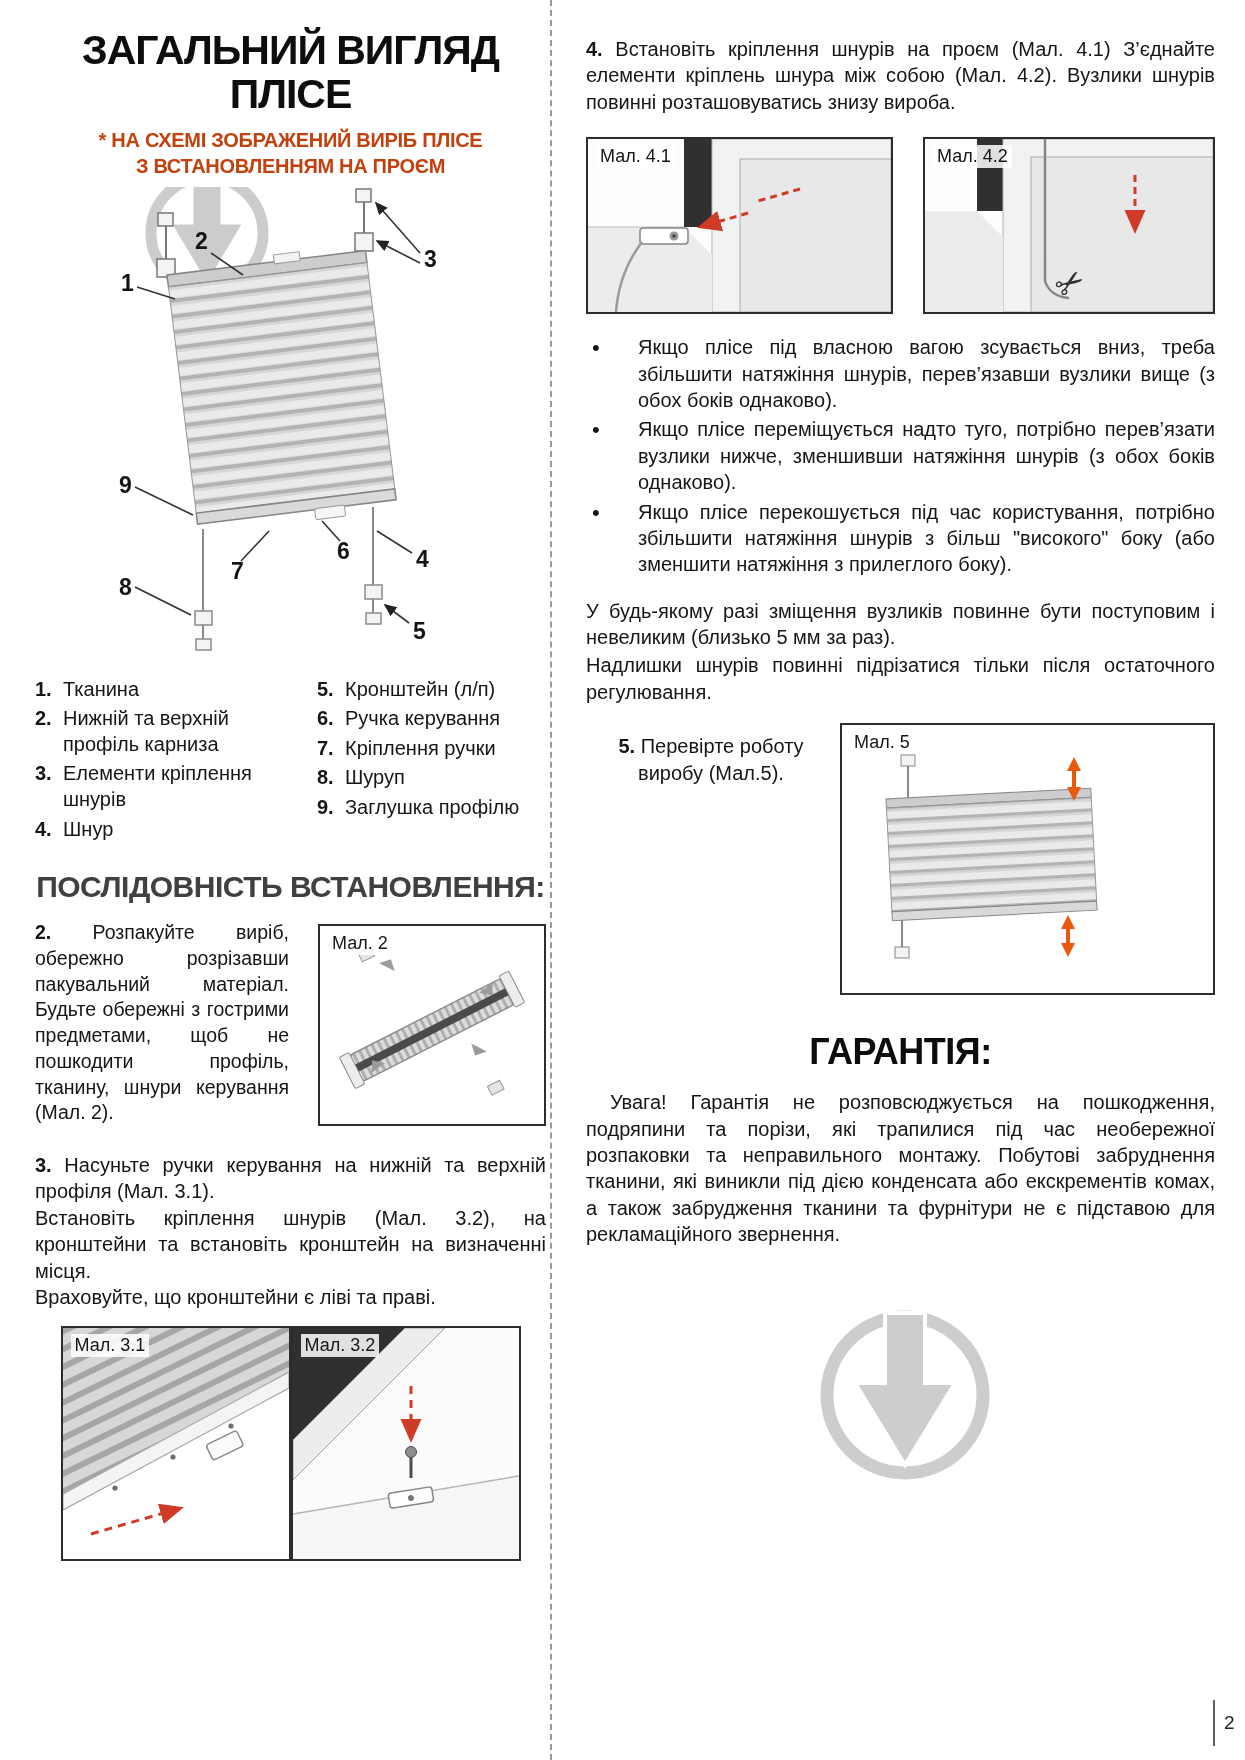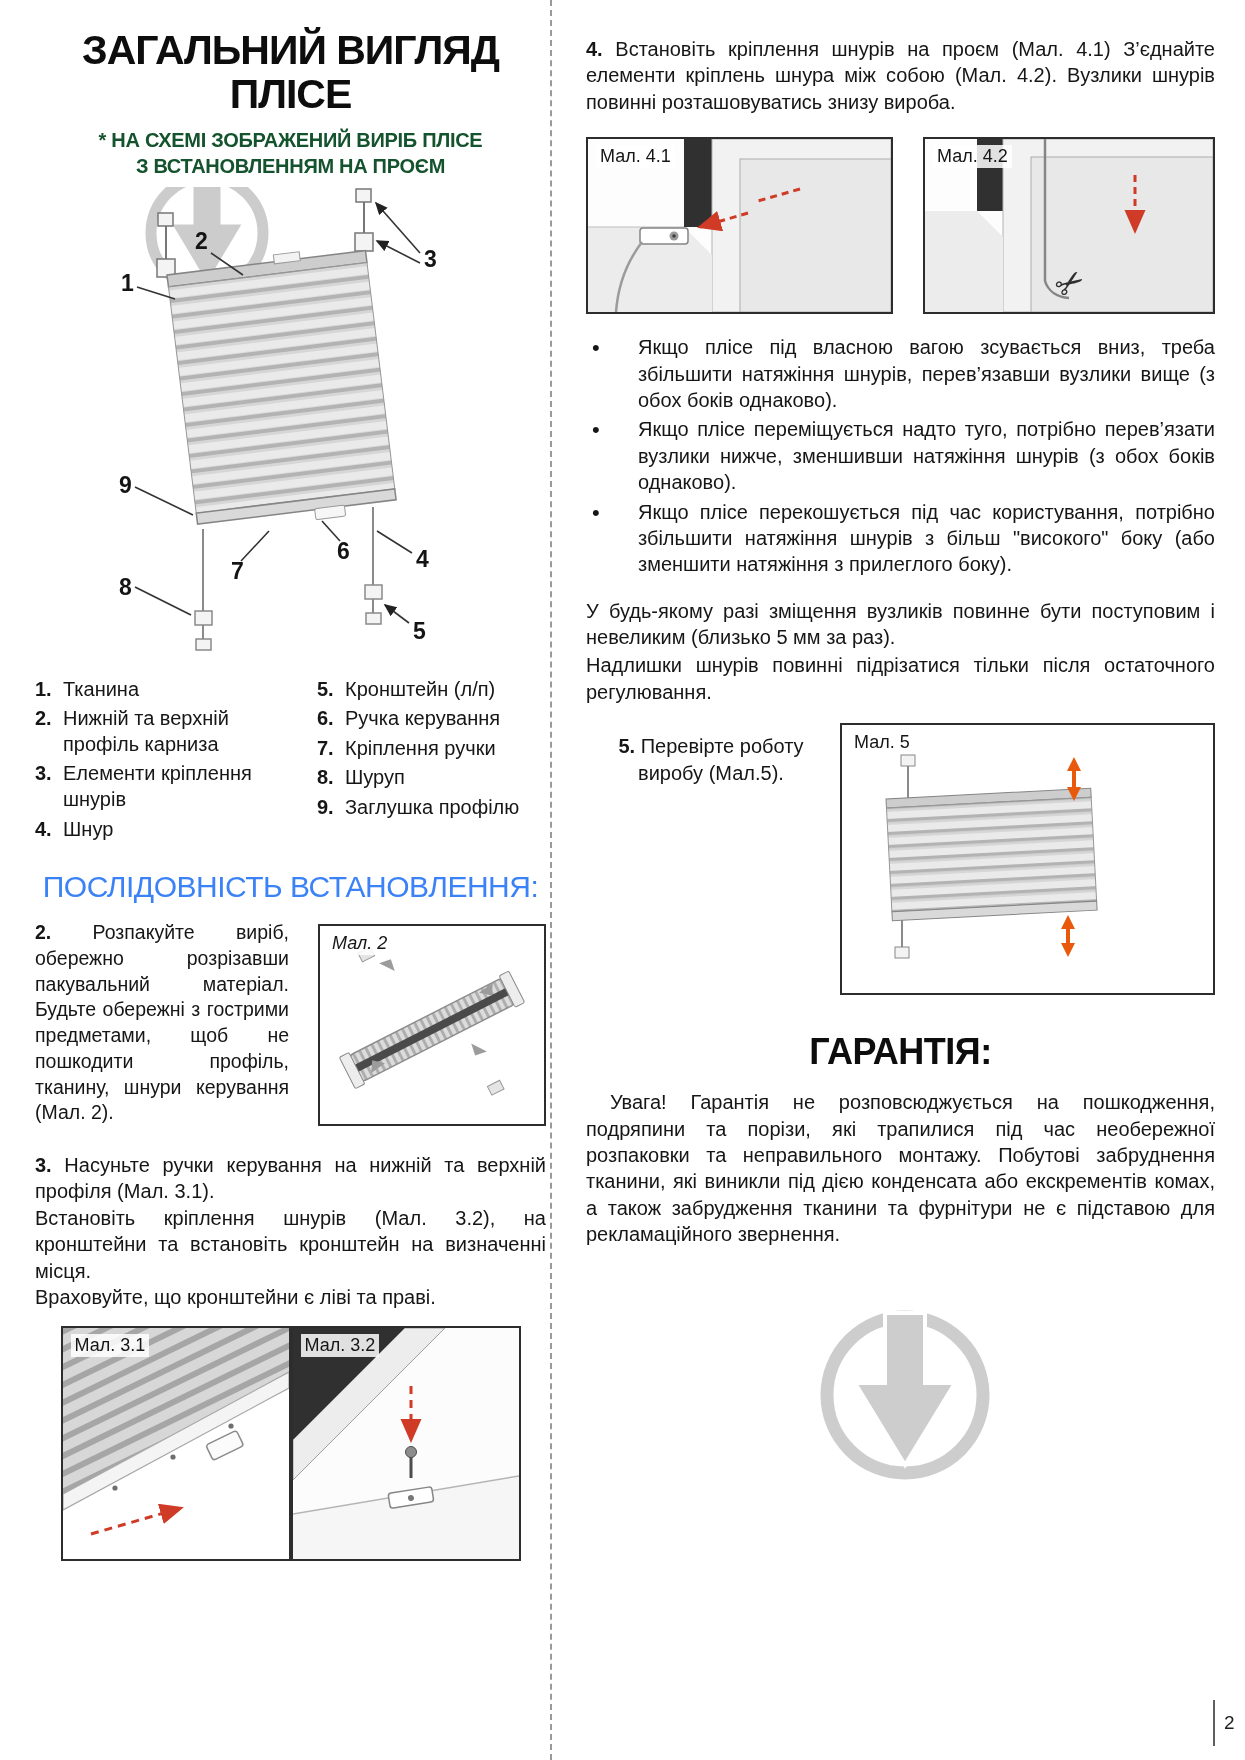--- a/index.html
+++ b/index.html
@@ -6,22 +6,22 @@
   html,body { background:#ffffff; }
   body { font-family:"Liberation Sans", sans-serif; color:#161616; }
   .page { position:relative; width:1245px; height:1760px; background:#fff; overflow:hidden; margin:0 auto;border-radius:7px; }
 
   .divider { position:absolute; left:550px; top:0; height:1760px; border-left:2px dashed #9a9a9a; }
 
   .col-left  { position:absolute; left:35px;  top:28px; width:511px; }
   .col-right { position:absolute; left:586px; top:36px; width:629px; }
 
   .t1   { font-size:41px; font-weight:bold; letter-spacing:-1px; line-height:1.08; text-align:center; color:#0d0d0d; }
-  .t-sub{ font-size:20px; font-weight:bold; letter-spacing:-0.3px; line-height:1.3; text-align:center; margin-top:10px; color:#14532d; }
-  .t2   { font-size:30px; font-weight:normal; letter-spacing:-0.5px; text-align:center; margin-top:24px; color:#3b82f6; }
+  .t-sub{ font-size:20px; font-weight:bold; letter-spacing:-0.3px; line-height:1.3; text-align:center; margin-top:10px; color:#c2410c; }
+  .t2   { font-size:30px; font-weight:bold; letter-spacing:-0.5px; text-align:center; margin-top:24px; color:#404040; }
   .t-war{ font-size:36px; font-weight:bold; letter-spacing:-0.5px; text-align:center; margin-top:36px; color:#0d0d0d; }
 
   .body-txt { font-size:20px; line-height:1.32; text-align:justify; }
   .bnum { font-weight:bold; }
 
   .diagram-svg { display:block; width:511px; height:478px; margin-top:8px; }
 
   .legend { display:flex; gap:10px; margin-top:12px; font-size:20px; line-height:1.28; }
   .legend-col-1 { width:272px; }
   .legend-col-2 { width:229px; }
@@ -30,21 +30,21 @@
   .ltext { flex:1; }
 
   .step2-row { display:flex; align-items:flex-end; margin-top:16px; }
   .step2-text { width:254px; font-size:19.5px; }
   .step3-text { margin-top:26px; }
 
   .figbox { border:2px solid #2d2d2d; position:relative; background:#fff; flex:none; overflow:hidden; }
   .figbox svg { display:block; width:100%; height:100%; }
   .figlabel { position:absolute; top:6px; left:8px; font-size:18px; background:rgba(255,255,255,0.85); padding:1px 4px; z-index:2; }
 
-  .fig2  { width:228px; height:202px; margin-left:auto; margin-top:4px;font-style:italic; }
+  .fig2  { width:228px; height:202px; margin-left:auto; margin-top:4px; }
   .figrow-left  { display:flex; justify-content:center; margin-top:16px; }
   .fig31, .fig32 { width:230px; height:235px; }
 
   .figrow-right { display:flex; justify-content:space-between; margin-top:22px; }
   .fig41 { width:307px; height:177px; }
   .fig42 { width:292px; height:177px; }
 
   .bullets { list-style:none; margin-top:20px; }
   .bullet { position:relative; padding-left:52px; margin-bottom:3px; text-align:justify; }
   .bdot { position:absolute; left:6px; top:-1px; font-size:22px; }

